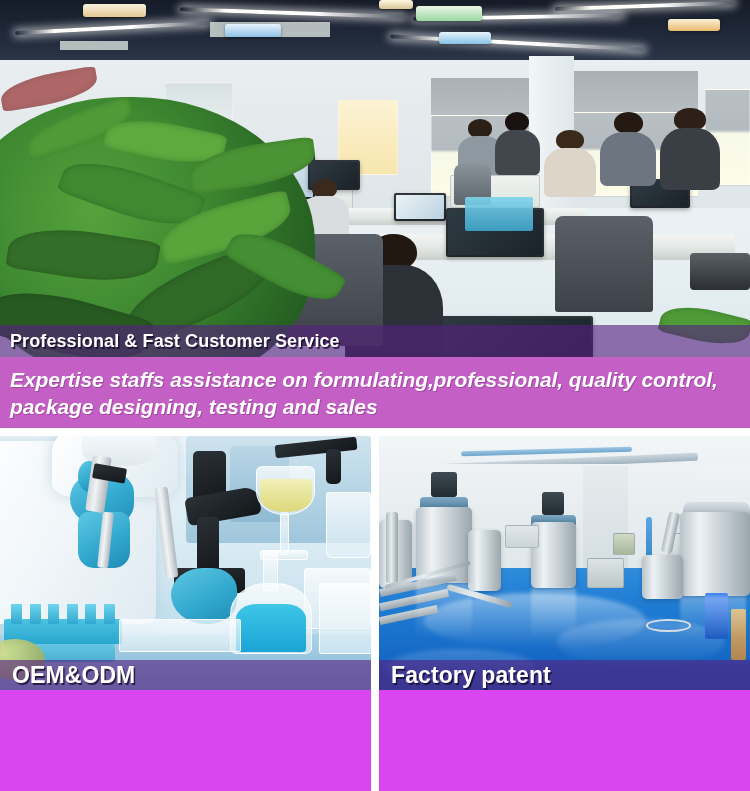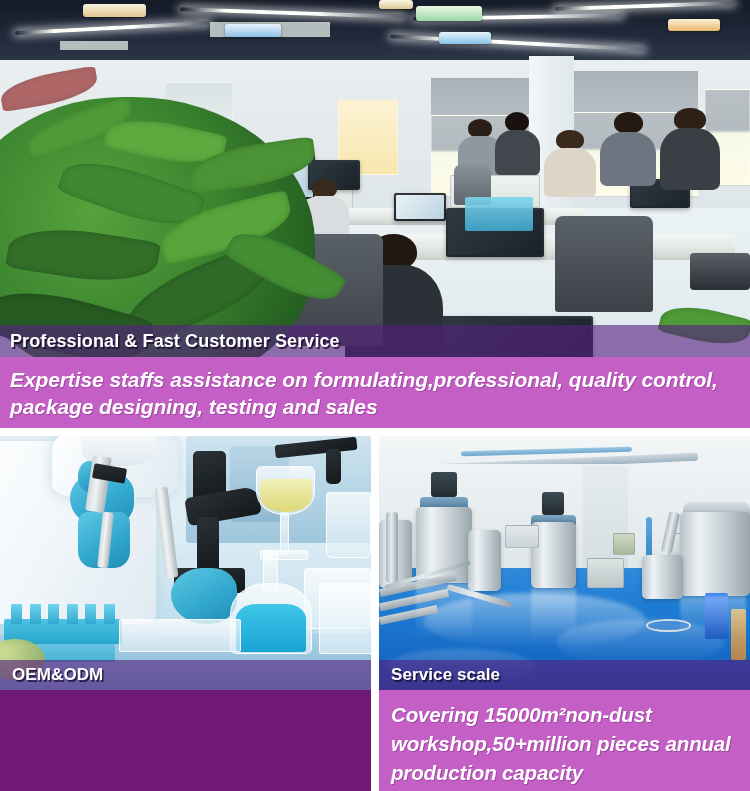--- a/index.html
+++ b/index.html
@@ -9,21 +9,21 @@
     font-family:"Liberation Sans", sans-serif;
     overflow:hidden;
   }
   .page{
     position:relative;
     width:750px; height:791px;
     background:#ffffff;
   }
 
   
-  .card{ position:absolute; overflow:hidden; background:#701a75; }
+  .card{ position:absolute; overflow:hidden; background:#d946ef; }
   .photo{
     position:absolute; left:0; top:0; right:0;
     overflow:hidden;
   }
   .photo-inner{ position:absolute; inset:0; }
 
   .title-band{
     position:absolute; left:0; right:0; bottom:0;
     height:30px;
     background:rgba(86,32,128,0.62);
@@ -56,21 +56,21 @@
     font-size:21px; line-height:27px;
     padding:9px 4px 0 10px;
     letter-spacing:-0.1px;
   }
 
   
   #card-oem{ left:0; top:436px; width:371px; height:355px; }
   #card-factory{ left:379px; top:436px; width:371px; height:355px; }
   .card-bottom .photo{ height:254px; }
   .card-bottom .title-band{ height:30px; top:224px; bottom:auto; }
-  .card-bottom .title-text{ font-size:17px; padding-left:12px; }
+  .card-bottom .title-text{ font-size:23px; padding-left:12px; }
   .card-bottom .caption{
     top:254px; bottom:0;
     font-size:20.5px; line-height:29px;
     padding:10px 4px 0 12px;
     letter-spacing:-0.15px;
   }
 
   
   .office{
     background:
@@ -509,20 +509,19 @@
         <div style="position:absolute;left:72%;top:72%;width:12%;height:5%;border:2px solid #d6dee2;border-radius:50%;"></div>
         <div style="position:absolute;left:88%;top:62%;width:6%;height:18%;background:linear-gradient(180deg,#3f86f2,#1f5dc0);border-radius:2px;"></div>
         <div style="position:absolute;left:95%;top:68%;width:4%;height:20%;background:linear-gradient(180deg,#f0c06a,#d08a3c);border-radius:2px;opacity:.85;"></div>
 
         <div class="reflect" style="left:41%;top:60%;width:12%;height:20%;"></div>
         <div class="reflect" style="left:10%;top:58%;width:15%;height:22%;"></div>
         <div class="reflect" style="left:81%;top:63%;width:18%;height:16%;"></div>
       </div>
 
       <div class="title-band">
-        <span class="title-text">Service scale</span>
+        <span class="title-text">Factory patent</span>
       </div>
     </div>
 
-    <div class="caption">Covering 15000m²non-dust workshop,50+million pieces annual production capacity</div>
   </div>
 
 </div>
 
 </body></html>

